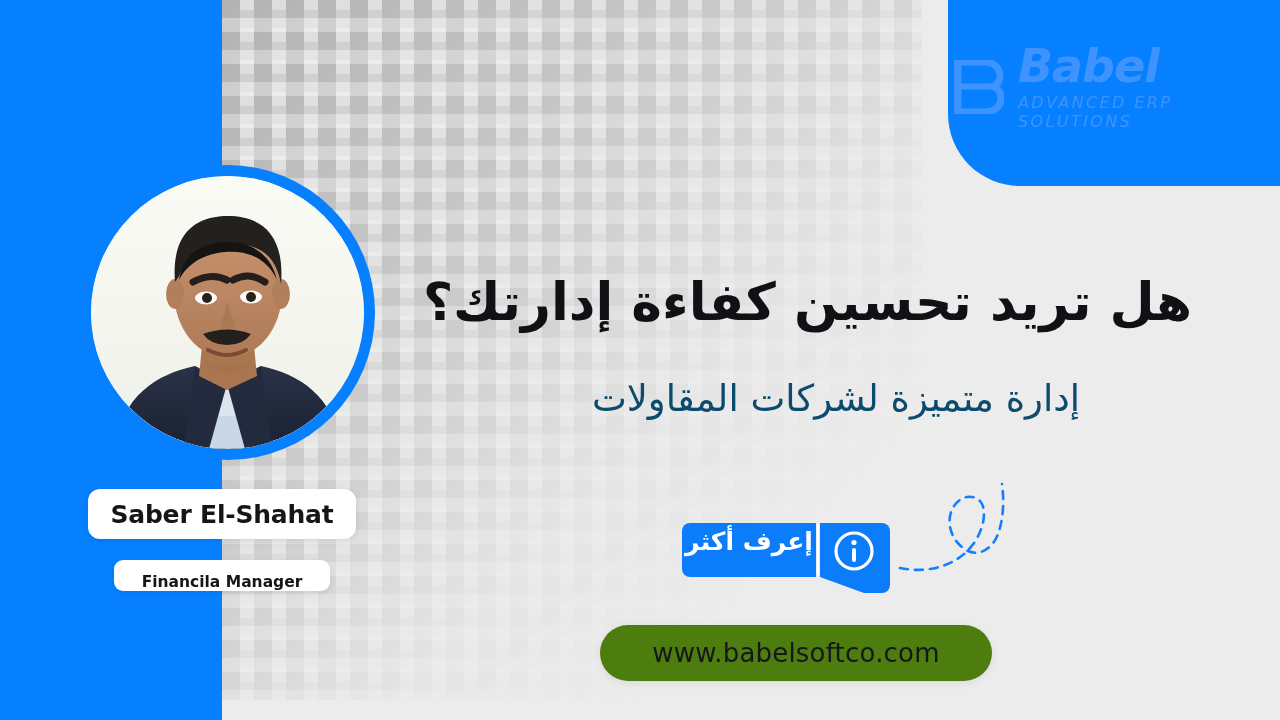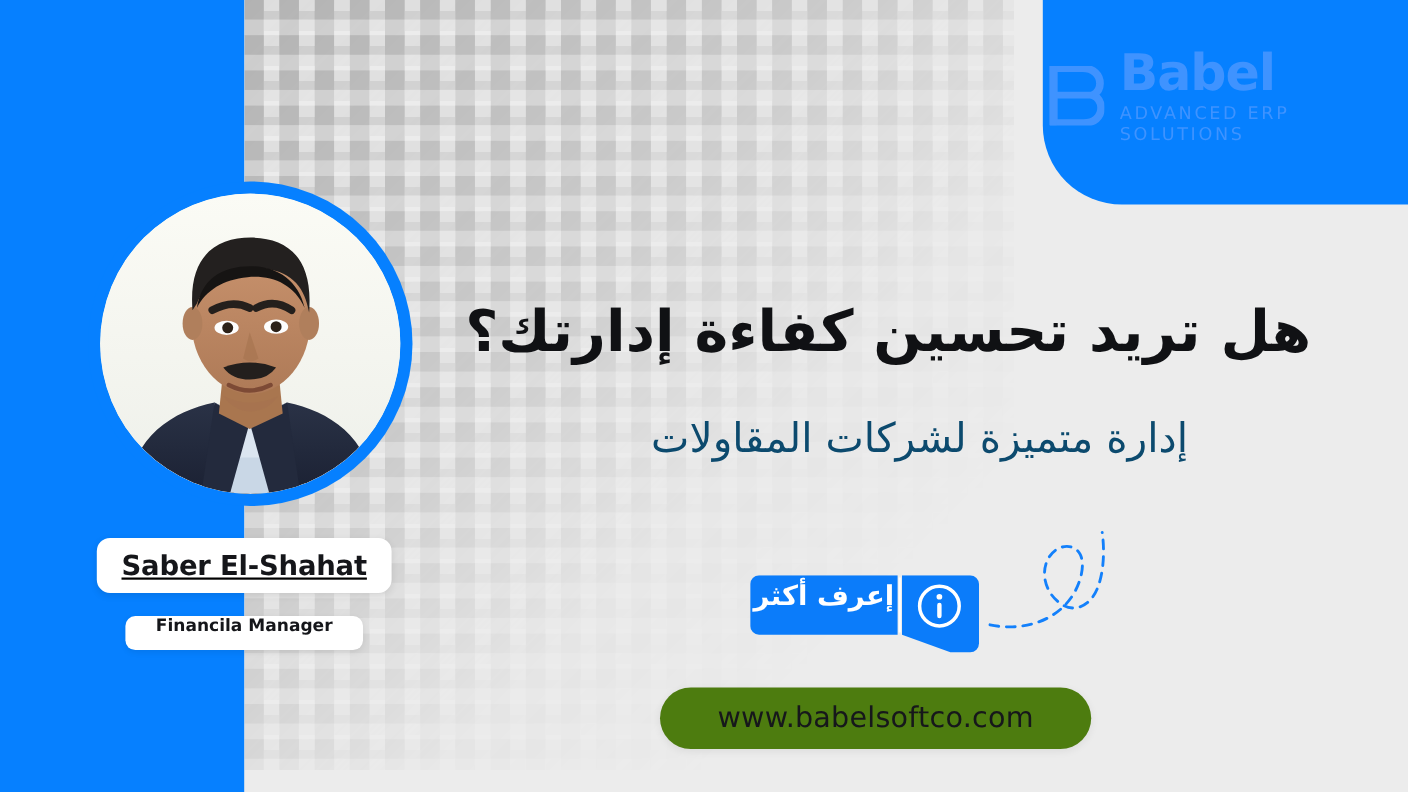--- a/index.html
+++ b/index.html
@@ -47,21 +47,21 @@
     background:#0680FF;
   }
 
   
   .logo-panel {
     position:absolute;
     left:948px; top:0;
     width:332px; height:186px;
     background:#0680FF;
     border-bottom-left-radius:72px;
-    display:flex; align-items:center; justify-content:center;
+    display:flex; align-items:center; justify-content:center;font-style:italic;
   }
   .logo-wrap { display:flex; align-items:center; gap:14px; transform:translate(6px,-6px); }
   .logo-mark { width:50px; height:54px; flex:none; }
   .logo-text-block { display:flex; flex-direction:column; align-items:flex-start; }
   .logo-word {
     font-size:46px; font-weight:700; letter-spacing:-1px;
     color:#3F93FF; line-height:1; font-family:"DejaVu Sans","Liberation Sans",sans-serif;
   }
   .logo-tag {
     font-size:16px; letter-spacing:2.4px; color:#3F93FF;
@@ -87,29 +87,28 @@
   .avatar-photo svg { display:block; width:100%; height:100%; }
 
   
   .name-badge {
     position:absolute; left:88px; top:489px;
     height:50px; min-width:268px;
     background:#ffffff; border-radius:12px;
     display:flex; align-items:center; justify-content:center;
     padding:0 22px;
     box-shadow:0 2px 7px rgba(0,0,0,.09);
-    text-decoration:underline;
   }
   .name-badge span { font-size:25px; font-weight:700; color:#15161a; letter-spacing:-.2px; }
 
   .role-badge {
     position:absolute; left:114px; top:560px;
     height:31px; min-width:216px;
     background:#ffffff; border-radius:9px;
-    display:flex; align-items:flex-start; justify-content:center;
+    display:flex; align-items:flex-end; justify-content:center;
     padding:0 18px;
     box-shadow:0 2px 6px rgba(0,0,0,.08);
   }
   .role-badge span { font-size:15.5px; font-weight:700; color:#15161a; }
 
   
   .headline {
     position:absolute;
     right:88px; top:272px;
     width:780px;

